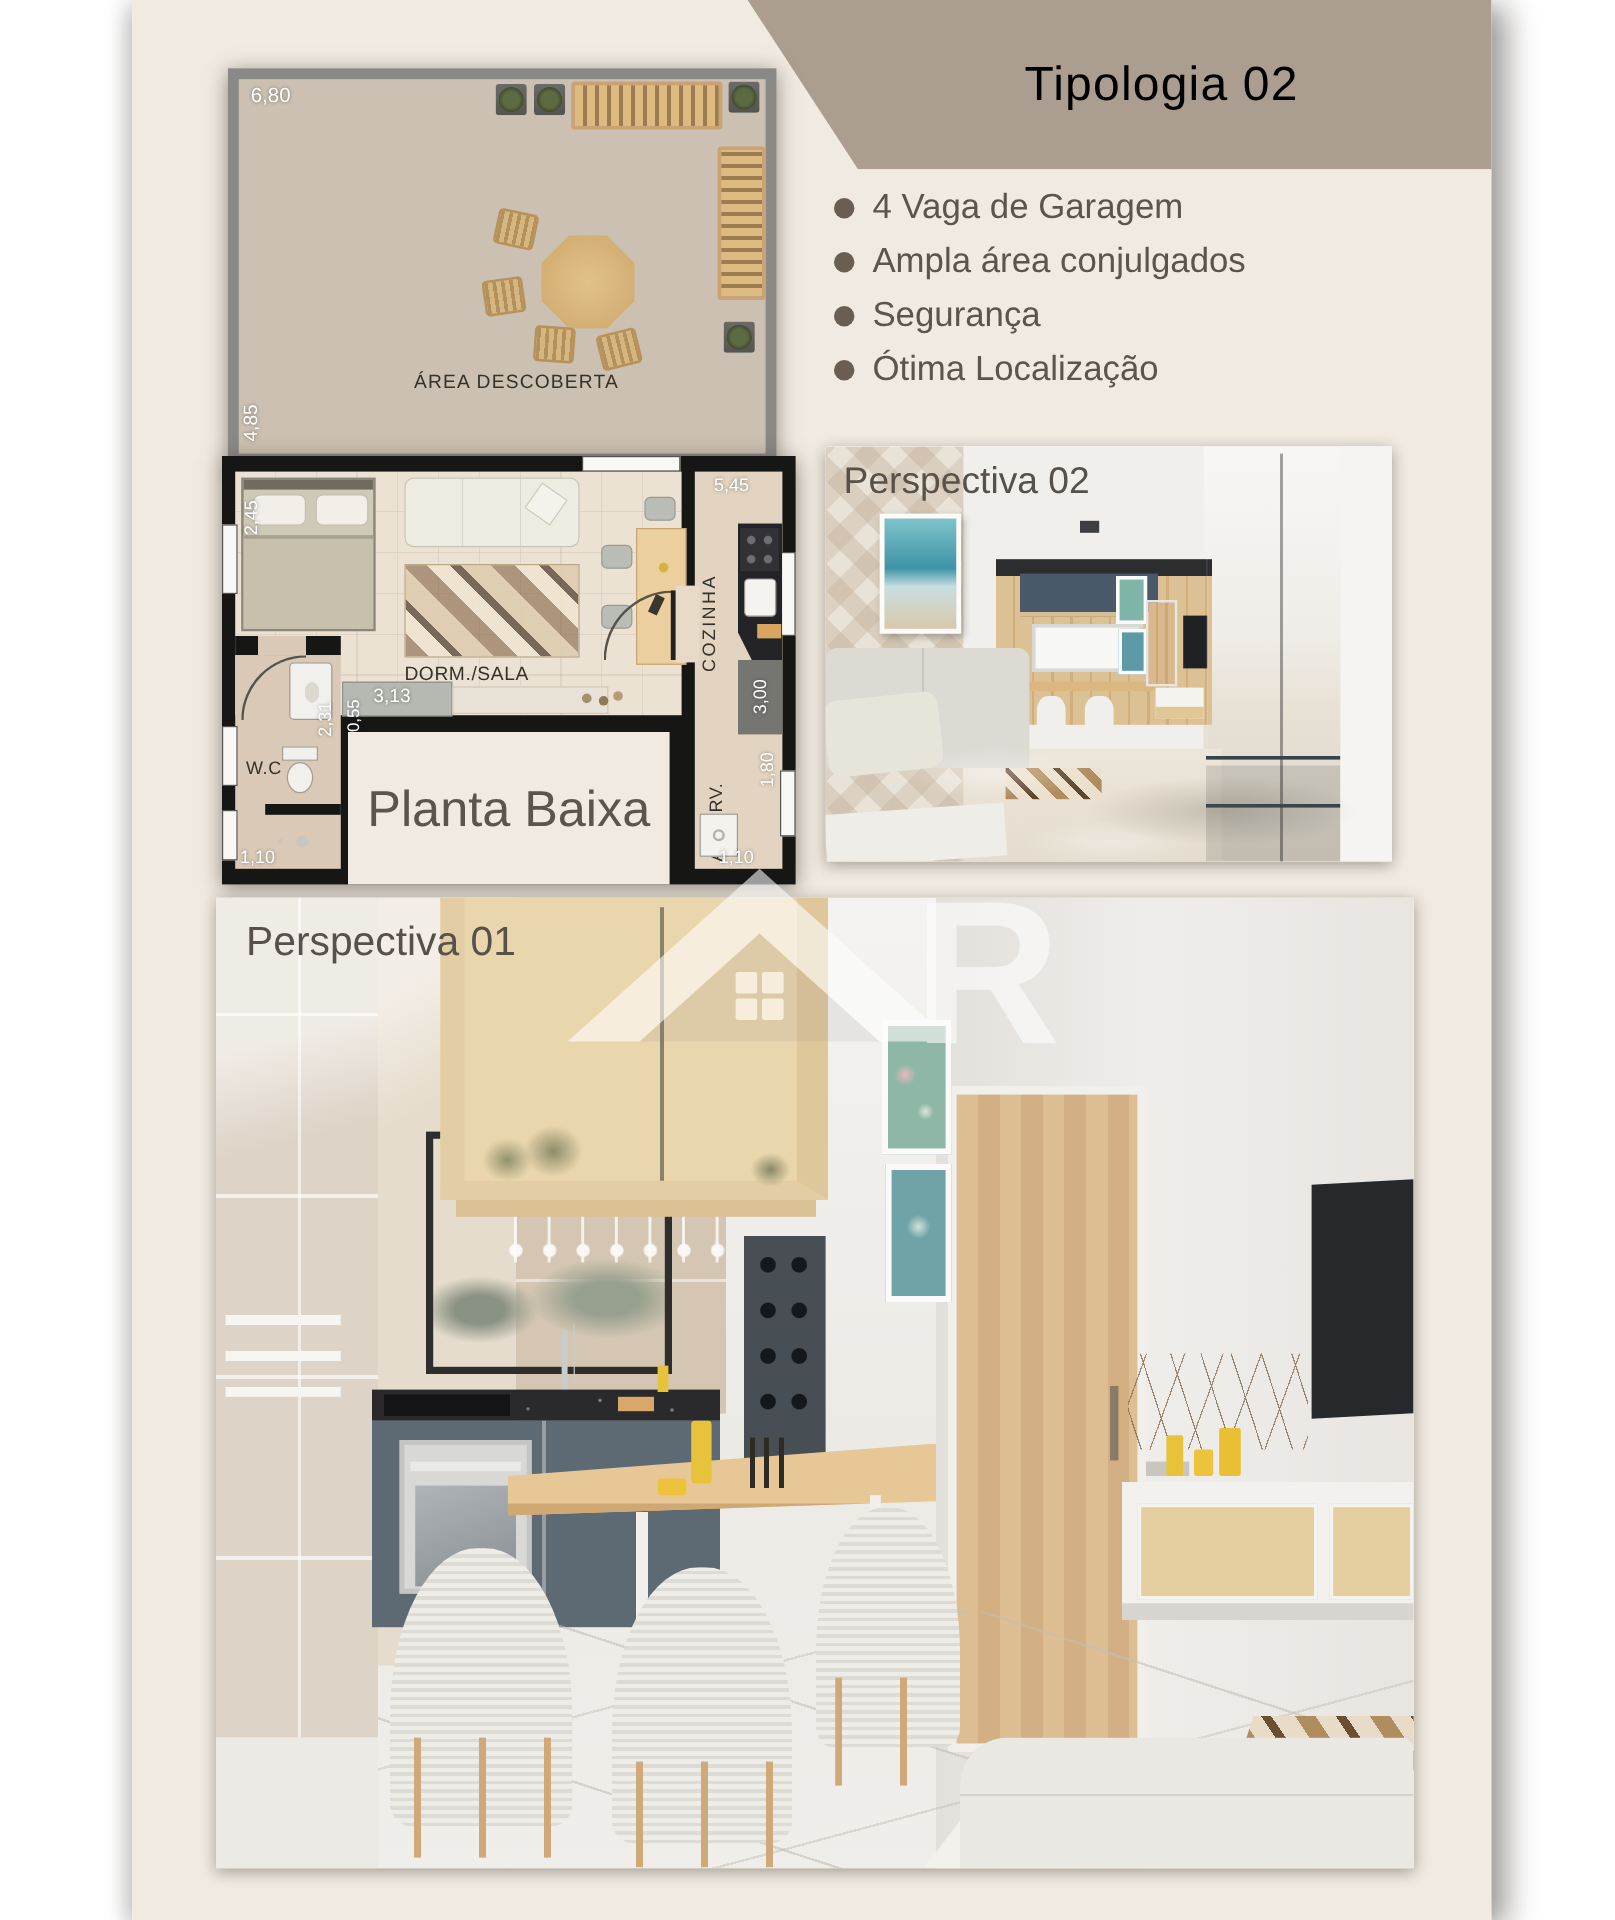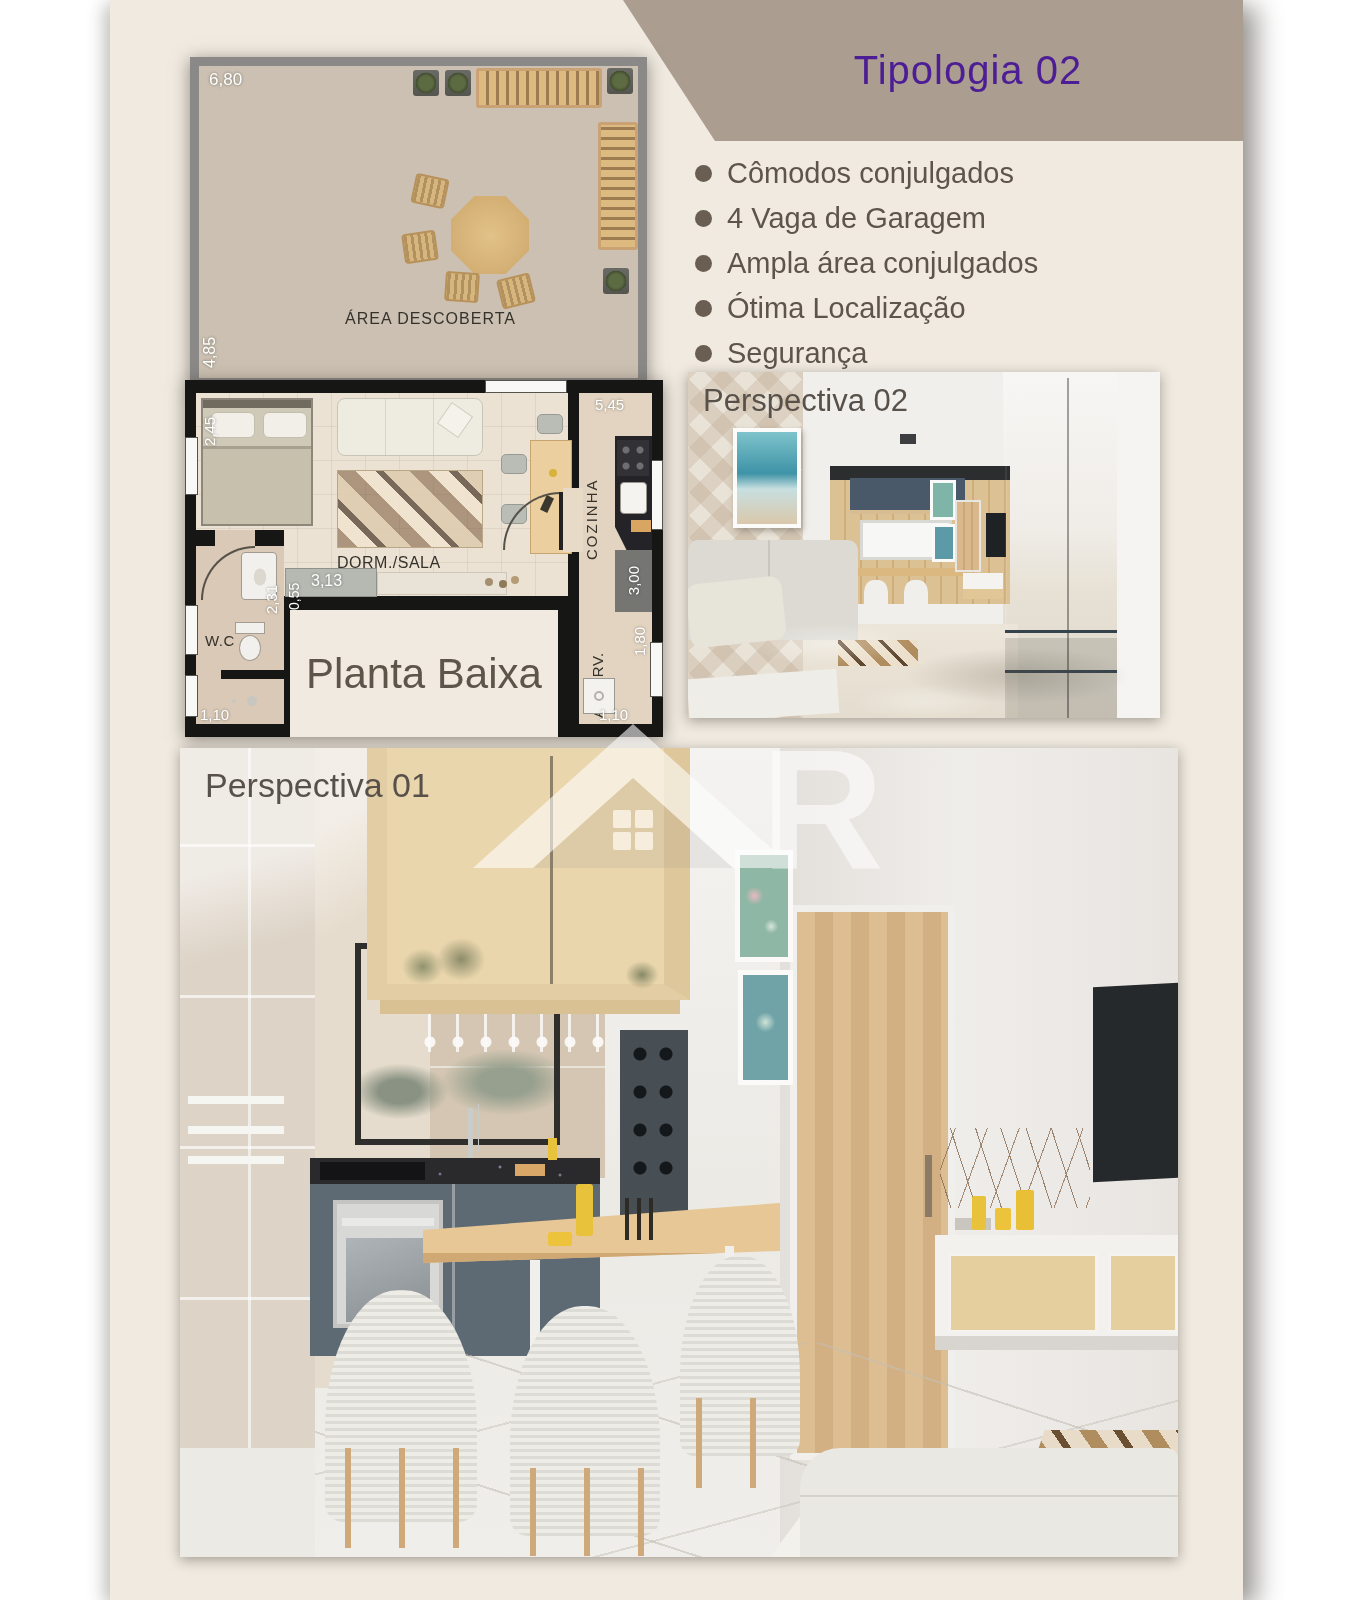--- a/index.html
+++ b/index.html
@@ -7,21 +7,21 @@
   .stage{position:relative;width:1346px;height:1600px;background:#ffffff;overflow:hidden;
          font-family:"Liberation Sans",sans-serif;}
   .page{position:absolute;left:110px;top:0;width:1133px;height:1600px;background:#f0eae0;
         box-shadow:14px 6px 24px rgba(45,38,30,.45),-7px 4px 16px rgba(45,38,30,.22);}
 
   
   .banner{position:absolute;left:513px;top:0;width:620px;height:141px;background:#ab9d8f;
           clip-path:polygon(0 0,100% 0,100% 100%,92px 100%);
           filter:drop-shadow(0 7px 8px rgba(70,60,48,.5));
           display:flex;align-items:center;justify-content:center;}
-  .banner span{color:#4c1d95;font-size:40px;letter-spacing:1px;padding-left:70px;}
+  .banner span{color:#000000;font-size:40px;letter-spacing:1px;padding-left:70px;}
 
   
   .features{position:absolute;left:585px;top:157px;width:545px;list-style:none;margin:0;padding:0;}
   .features li{display:flex;align-items:center;gap:15px;margin-bottom:12px;}
   .features .dot{width:17px;height:17px;border-radius:50%;background:#6a5e52;flex:0 0 17px;}
   .features span.lbl{font-size:29px;color:#5d554b;}
 
   
   .vtext{writing-mode:vertical-rl;transform:rotate(180deg);}
   .dim{position:absolute;color:#fff;font-size:15px;text-shadow:0 0 3px rgba(0,0,0,.45);}
@@ -114,37 +114,33 @@
 <div class="stage">
   <div class="page">
 
     <div class="banner">
       <span>Tipologia 02</span>
     </div>
 
     <ul class="features">
       <li>
           <i class="dot"></i>
-          <span class="lbl">Cômodos conjulgados</span>
-        </li>
-      <li>
-          <i class="dot"></i>
           <span class="lbl">4 Vaga de Garagem</span>
         </li>
       <li>
           <i class="dot"></i>
           <span class="lbl">Ampla área conjulgados</span>
         </li>
       <li>
           <i class="dot"></i>
-          <span class="lbl">Ótima Localização</span>
+          <span class="lbl">Segurança</span>
         </li>
       <li>
           <i class="dot"></i>
-          <span class="lbl">Segurança</span>
+          <span class="lbl">Ótima Localização</span>
         </li>
     </ul>
 
     <div class="terrace">
       <span class="dim" style="left:10px;top:4px;font-size:17px;">6,80</span>
       <span class="dim vtext" style="left:2px;top:250px;height:52px;font-size:16px;">4,85</span>
       <div class="t-bench-top"></div>
       <div class="t-bench-right"></div>
       <div class="planter" style="left:214px;top:4px;"></div>
       <div class="planter" style="left:246px;top:4px;"></div>

